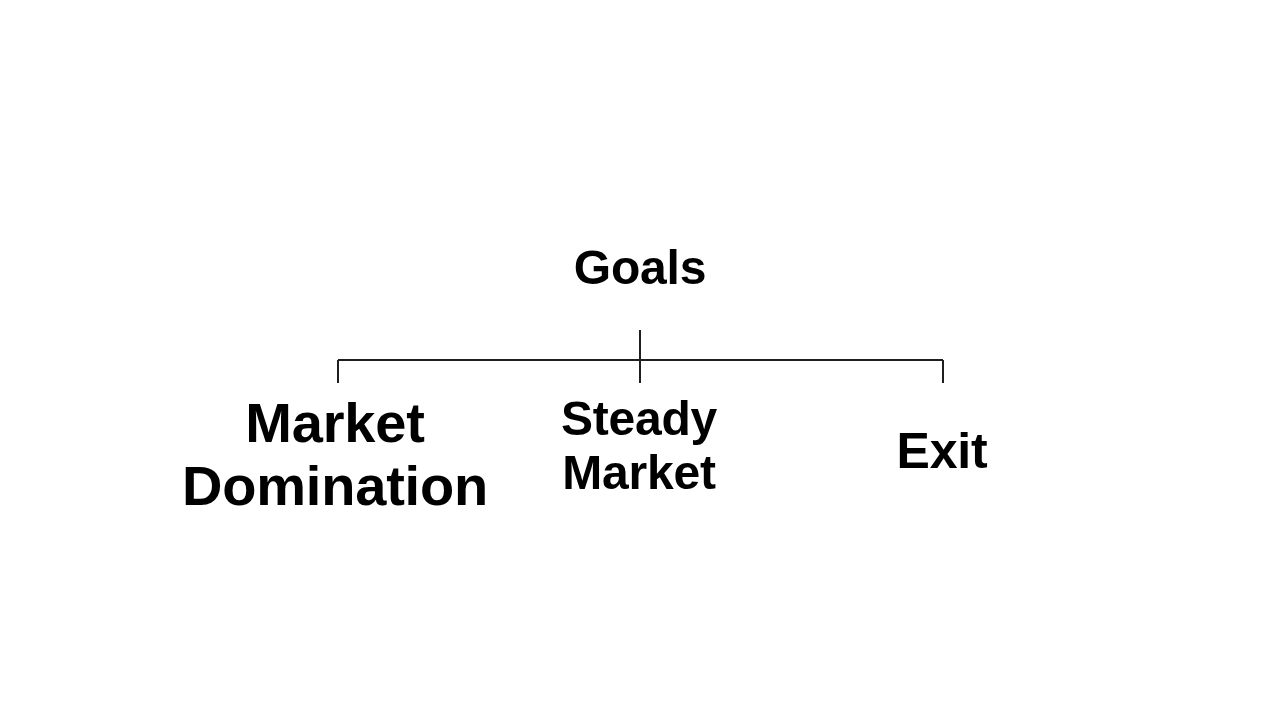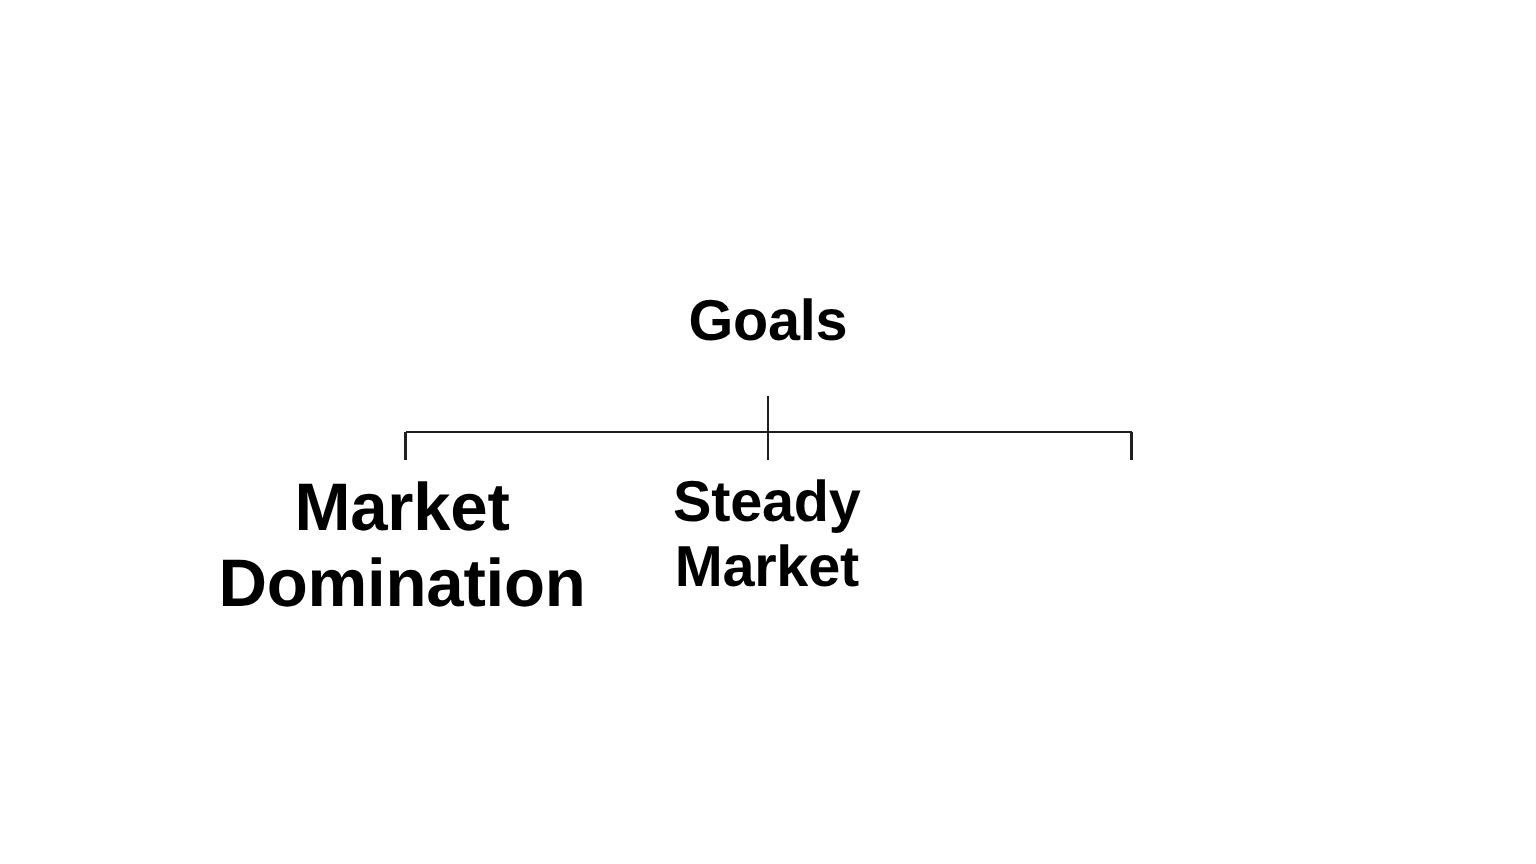--- a/index.html
+++ b/index.html
@@ -79,14 +79,15 @@
   </svg>
 
   <div class="node" id="node-root">Goals</div>
 
   <div class="node" id="node-market">Market
 Domination</div>
 
   <div class="node" id="node-steady">Steady
 Market</div>
 
+  <div class="node" id="node-exit">Exit</div>
 
 </div>
 
 </body></html>

